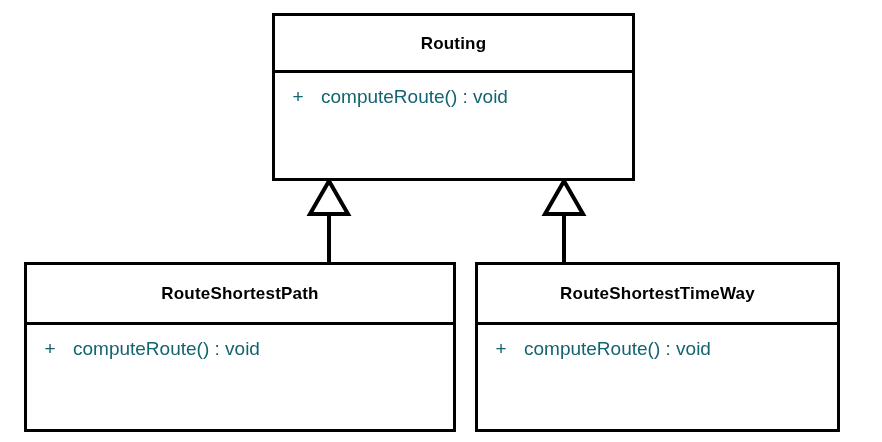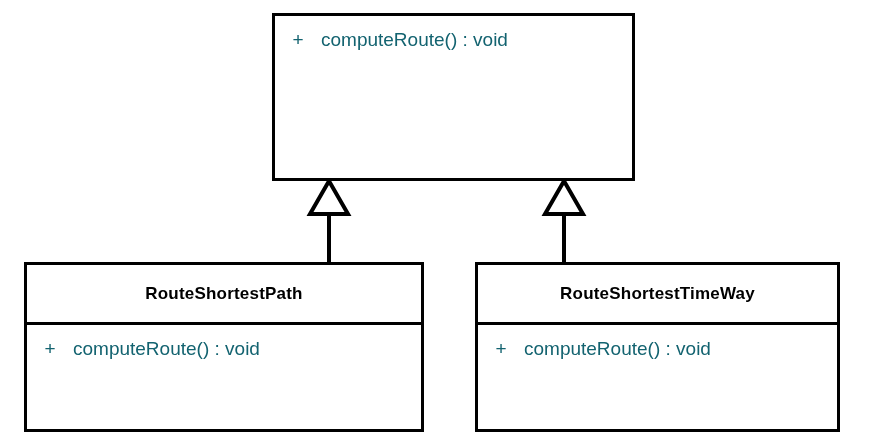--- a/index.html
+++ b/index.html
@@ -93,29 +93,32 @@
   </div>
 
   <div class="generalization" id="gen-right" style="left:535px; top:179px; width:60px; height:86px;">
     <svg width="60" height="86" viewBox="0 0 60 86">
       <line x1="29" y1="35" x2="29" y2="84" stroke="#000000" stroke-width="4"></line>
       <polygon points="29,2 10,35 48,35" fill="#ffffff" stroke="#000000" stroke-width="4" stroke-linejoin="miter"></polygon>
     </svg>
   </div>
 
   <div class="uml-class" style="left:272px; top:13px; width:363px; height:168px;">
+    <div class="uml-class-name-compartment" style="height:57px;">
+      <span class="uml-class-name">Routing</span>
+    </div>
     <div class="uml-members-compartment">
       <div class="uml-member-row">
         <span class="uml-member-visibility">+</span>
         <span class="uml-member-signature">computeRoute() : void</span>
       </div>
     </div>
   </div>
 
-  <div class="uml-class" style="left:24px; top:262px; width:400px; height:170px;">
+  <div class="uml-class" style="left:24px; top:262px; width:432px; height:170px;">
     <div class="uml-class-name-compartment" style="height:60px;">
       <span class="uml-class-name">RouteShortestPath</span>
     </div>
     <div class="uml-members-compartment">
       <div class="uml-member-row">
         <span class="uml-member-visibility">+</span>
         <span class="uml-member-signature">computeRoute() : void</span>
       </div>
     </div>
   </div>

